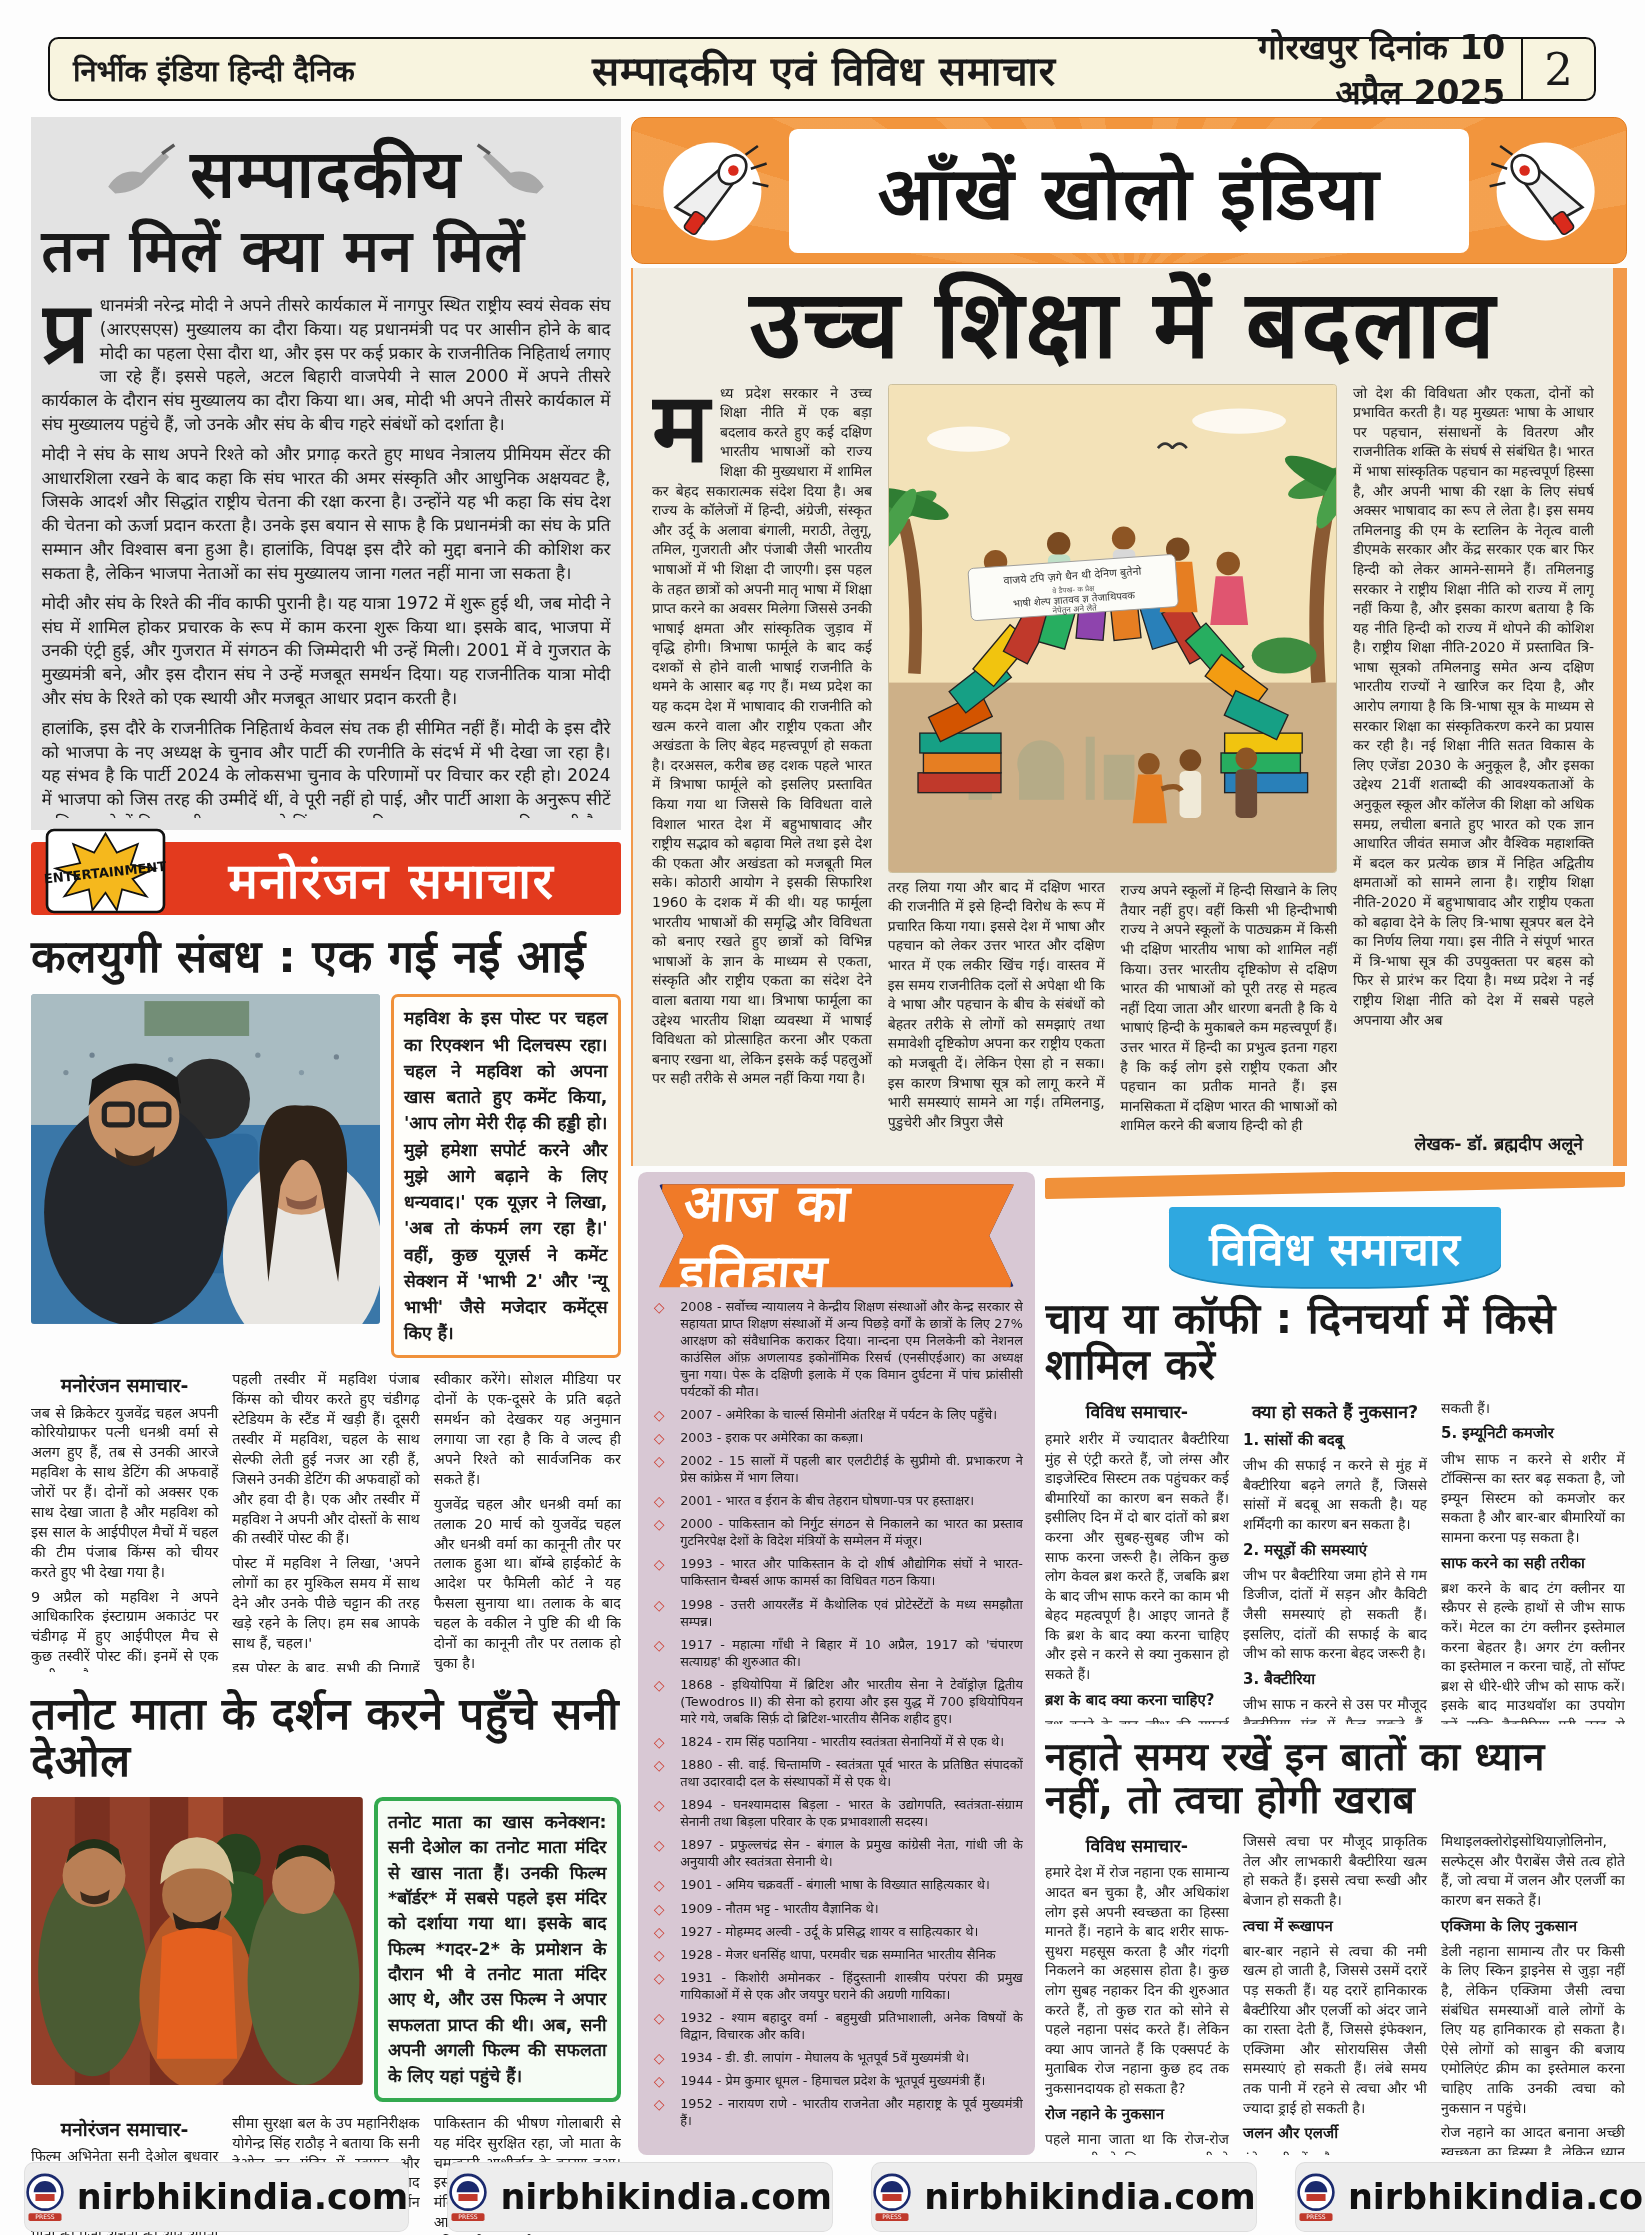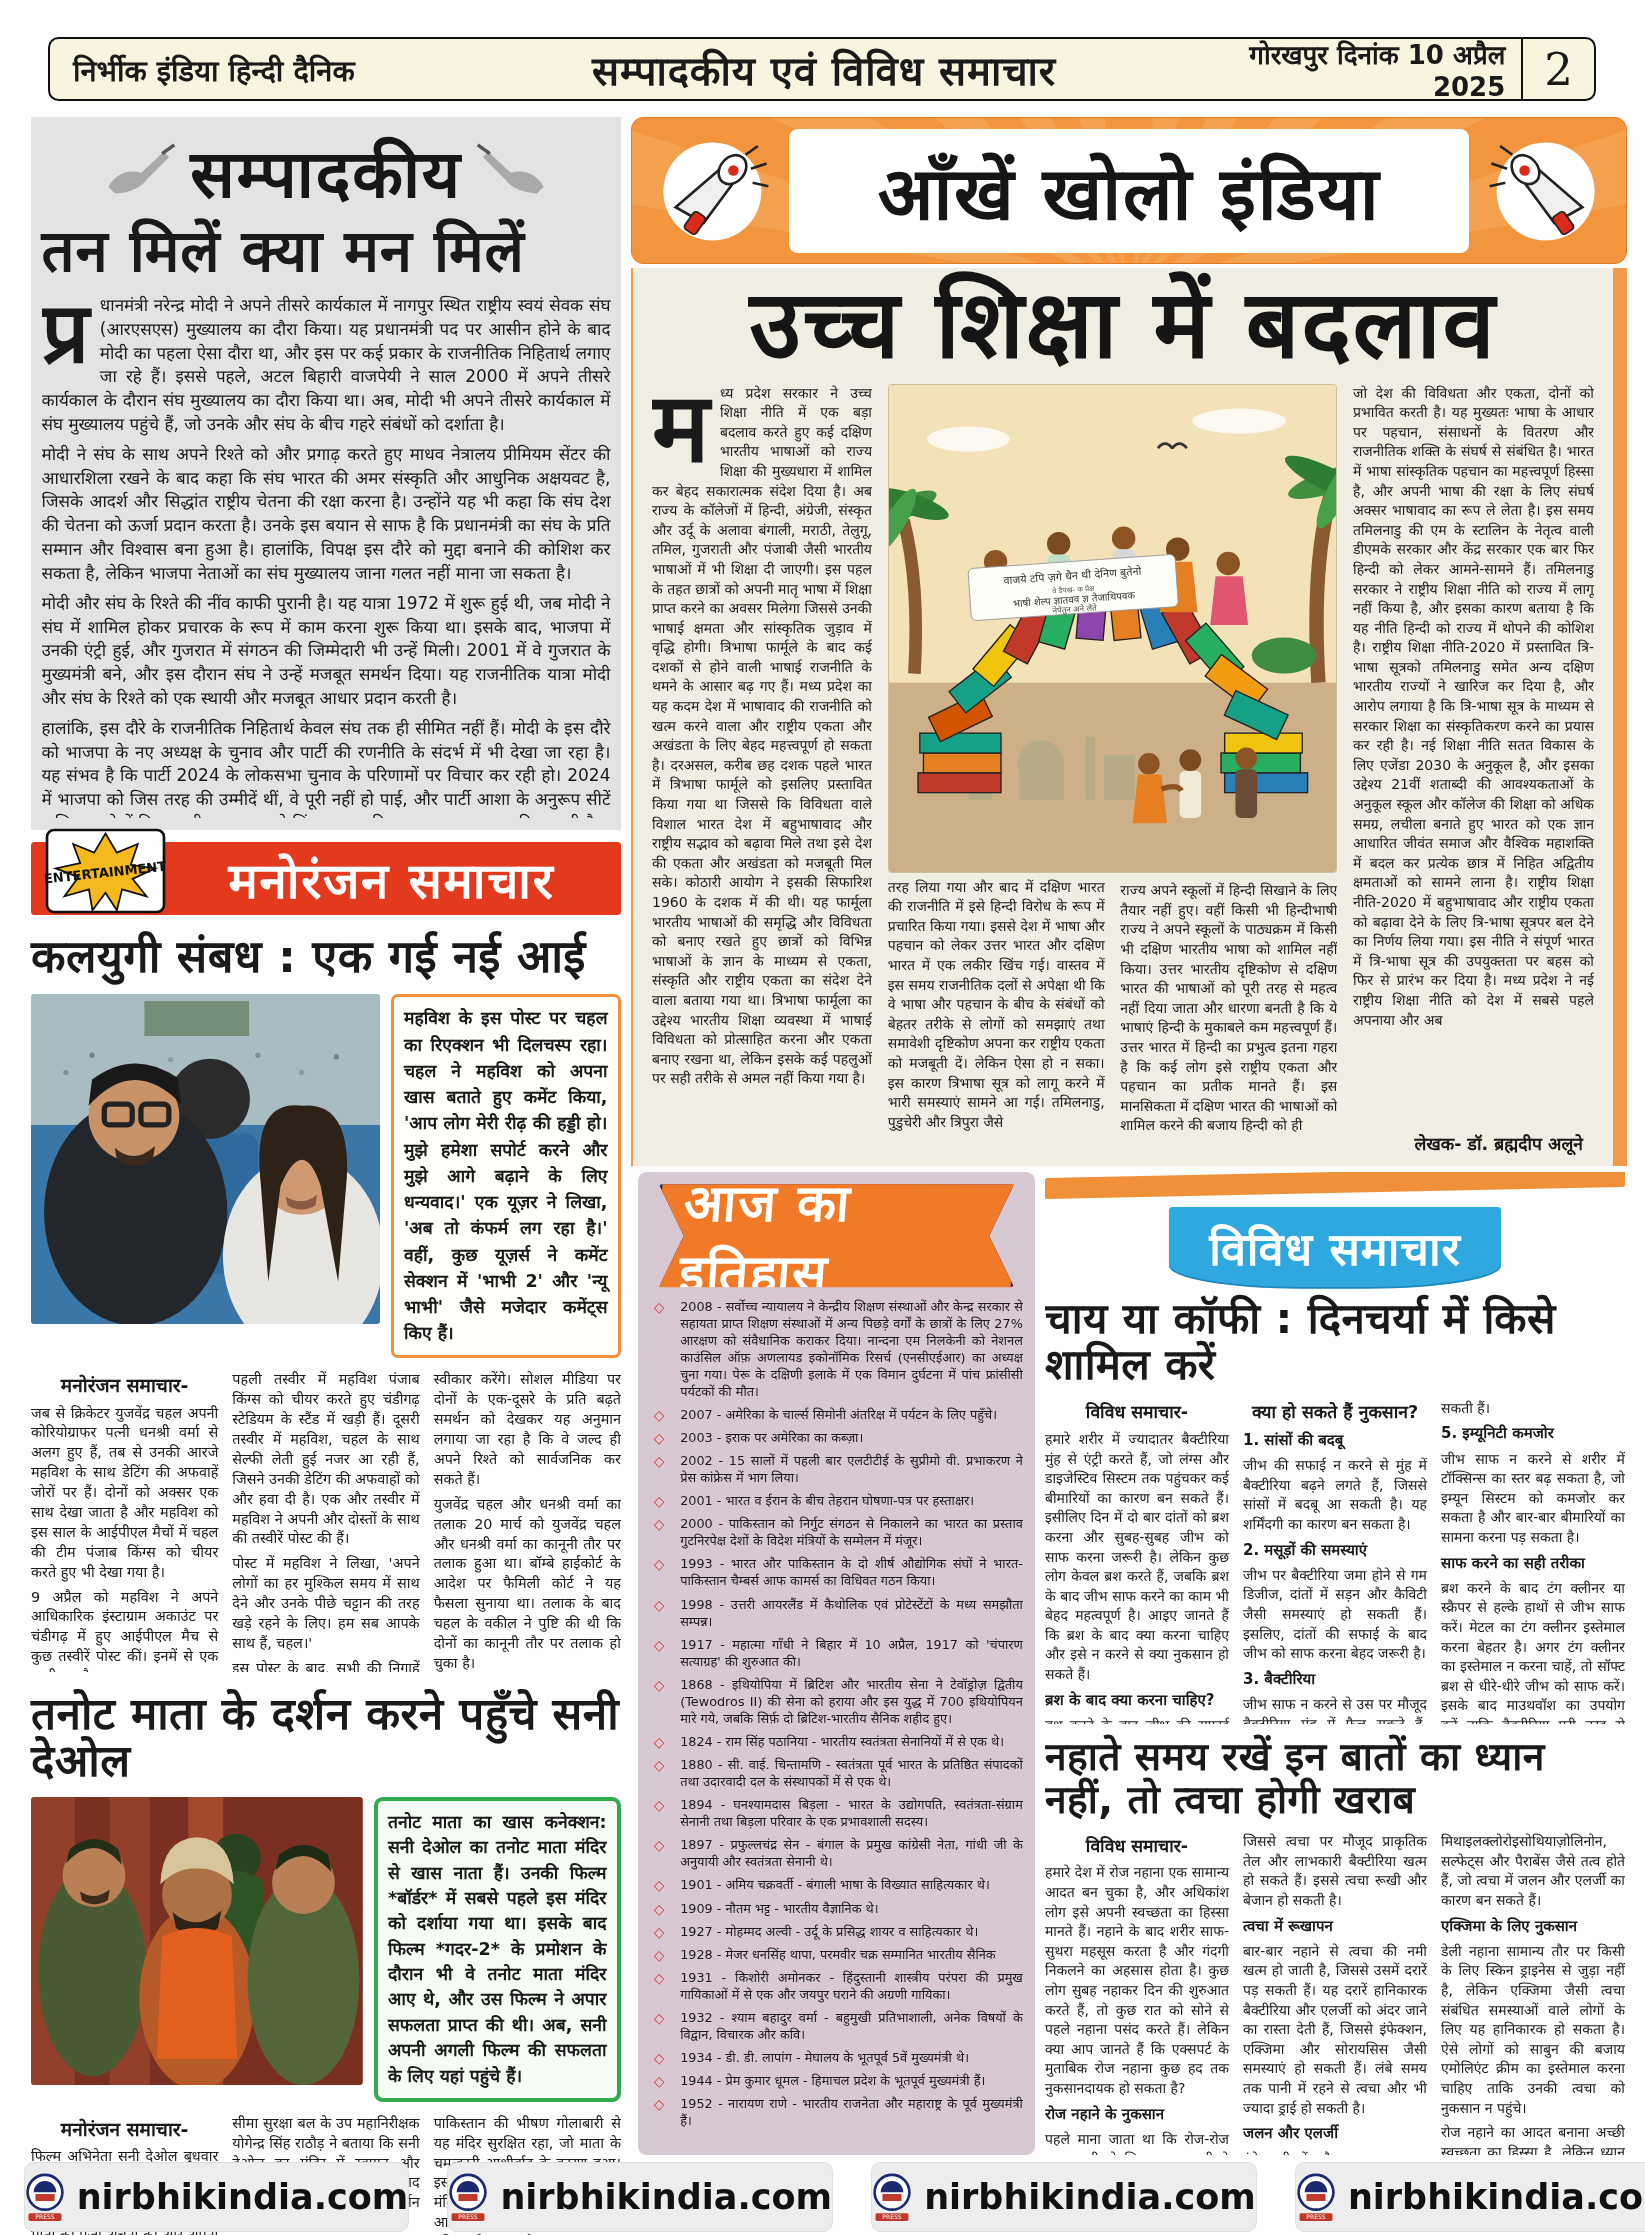--- a/index.html
+++ b/index.html
@@ -6,21 +6,21 @@
   html,body { background:#fff; }
   body { font-family:"DejaVu Sans", sans-serif; color:#1a1a1a; }
   .page { position:relative; width:1646px; height:2236px; background:#fdfdfd; overflow:hidden; }
 
   
   .masthead { position:absolute; top:37px; left:48px; width:1548px; height:64px;
     background:#f8f4df; border:2.6px solid #111; border-radius:10.5px;
     display:flex; align-items:center; }
   .mh-left { width:27%; font-size:29px; font-weight:bold; padding-left:23px; }
   .mh-center { flex:1; text-align:center; font-size:40px; font-weight:bold; letter-spacing:0.9px; }
-  .mh-date { width:22%; font-size:26px; font-weight:bold; text-align:right; padding-right:15.7px; }
+  .mh-date { width:22%; font-size:33px; font-weight:bold; text-align:right; padding-right:15.7px; }
   .mh-page { width:73px; height:100%; border-left:2.6px solid #111; display:flex; align-items:center;
     justify-content:center; font-size:45px; font-family:"DejaVu Serif", serif; border-radius:0 7.9px 7.9px 0; }
 
   
   .left-col { position:absolute; left:31px; top:117px; width:590px; }
   .editorial { background:#e3e3e3; padding:8.7px 10.5px 12.2px; }
   .ed-mast { display:flex; align-items:center; justify-content:center; gap:7px; }
   .ed-mast-title { font-size:66px; font-weight:bold; color:#161616; letter-spacing:1.7px; }
   .ed-headline { font-size:58px; font-weight:bold; line-height:1.05; margin:5.2px 0 12.2px; letter-spacing:0.9px; }
   .ed-body { font-size:17px; line-height:1.4; height:524px; overflow:hidden; }

